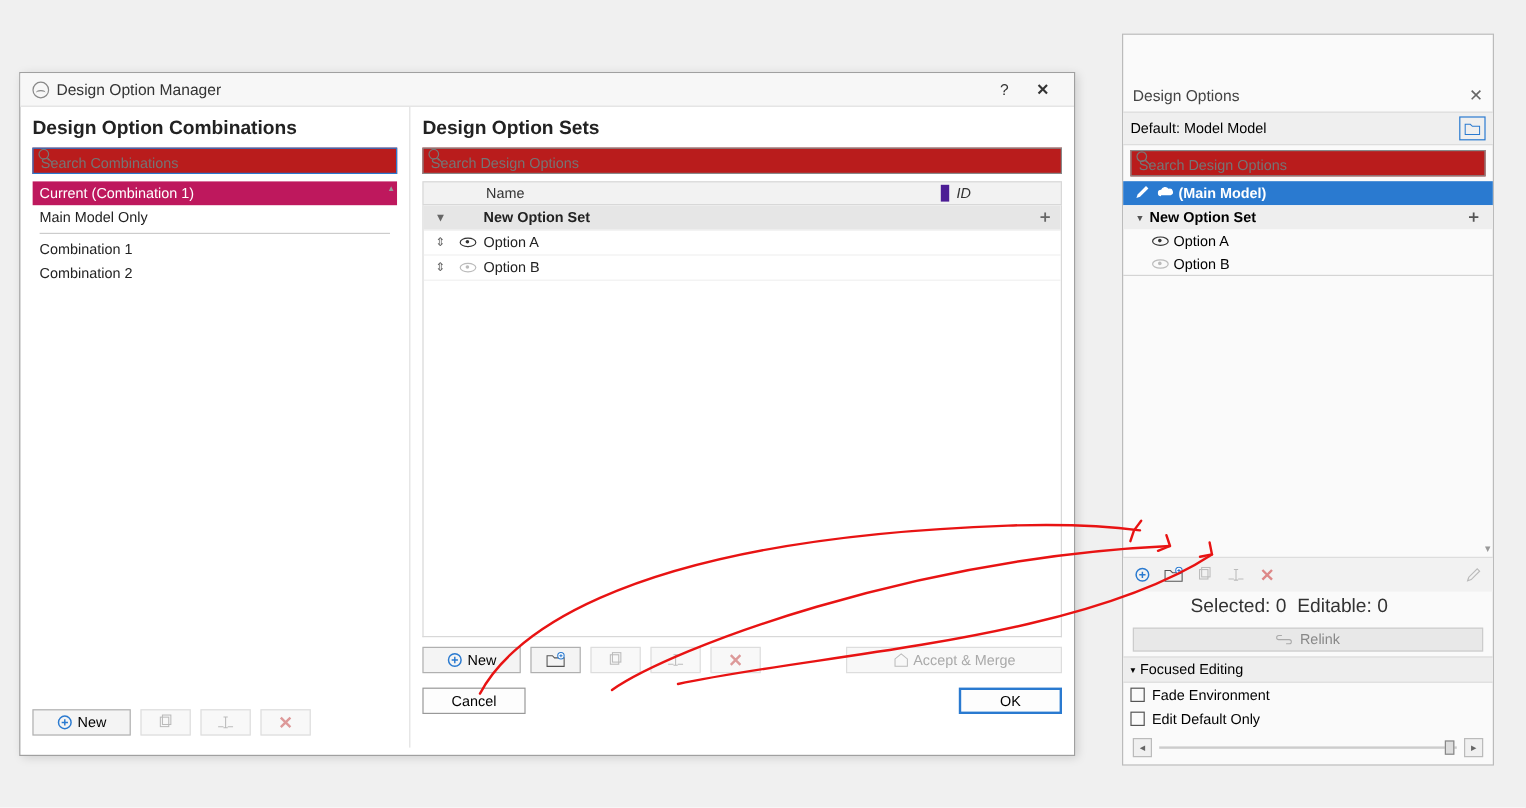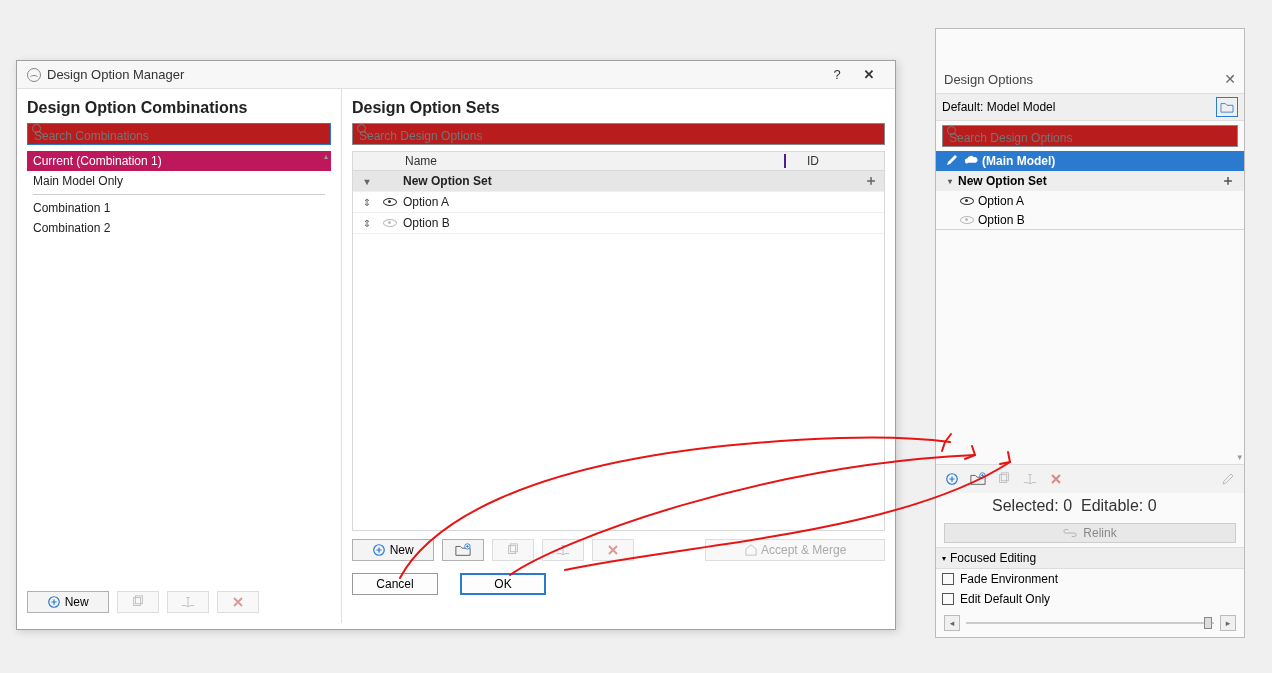--- a/index.html
+++ b/index.html
@@ -33,36 +33,36 @@
   .list-item.selected { background: #be185d; color: #fff; }
   .list-divider { height:1px; background:#ccc; margin:3px 6px; }
 
   .btnrow { display: flex; gap: 8px; padding-top: 8px; }
   .tbtn { height: 22px; border: 1px solid #b0b0b0; background: #f4f4f4; display: inline-flex; align-items: center; justify-content: center; font-size: 12px; cursor: pointer; }
   .tbtn.wide { width: 82px; }
   .tbtn.icon { width: 42px; }
   .tbtn.disabled { color:#aaa; border-color:#ddd; background:#f8f8f8; cursor:default; }
 
   .tablehdr { display:flex; background:#f2f2f2; border:1px solid #d8d8d8; height:20px; font-size:12px; color:#333; align-items:center; margin-top:6px;}
-  .tablehdr .c0{width:46px;} .tablehdr .c1{flex:1; padding-left:6px;} .tablehdr .c2{width:100px; padding-left:21px; border-left:2px solid #4c1d95;}
+  .tablehdr .c0{width:46px;} .tablehdr .c1{flex:1; padding-left:6px;} .tablehdr .c2{width:100px; padding-left:6px; border-left:7px solid #4c1d95;font-style:italic;}
   .treerow { display:flex; align-items:center; height:21px; font-size:12px; color:#222; border-bottom:1px solid #f0f0f0;}
   .treerow.header { background:#e6e6e6; font-weight:600;}
   .treerow .cell0{width:28px; text-align:center; color:#666; font-size:10px;} 
   .treerow .cell1{width:18px; text-align:center;}
   .treerow .cell2{flex:1; padding-left:4px;}
   .treerow .cell3{width:26px; text-align:center; font-size:14px; color:#666;}
 
   .tree-body { border-left:1px solid #d8d8d8; border-right:1px solid #d8d8d8; border-bottom:1px solid #d8d8d8; height:360px; overflow:hidden; position:relative;}
 
   .eye { display:inline-block; width:14px; height:8px; border:1px solid #333; border-radius:50%; position:relative;}
   .eye::after{content:""; position:absolute; width:3px; height:3px; background:#333; border-radius:50%; left:4px; top:1px;}
   .eye.dim { border-color:#bbb;} .eye.dim::after{background:#bbb;}
 
   .right-actions { display:flex; gap:8px; padding-top:8px; }
-  .big-actions { display:flex; justify-content:flex-start; gap:22px; padding-top:12px;}
+  .big-actions { display:flex; justify-content:space-between; gap:22px; padding-top:12px;}
   .stdbtn { width:86px; height:22px; border:1px solid #999; background:#fdfdfd; font-size:12px; cursor:pointer;}
   .stdbtn.primary { border:2px solid #2a7ad0; }
 
   
   .panel { position:absolute; background:#fafafa; border:1px solid #bbb; display:flex; flex-direction:column;}
   .panel-title { display:flex; align-items:center; padding:6px 8px; font-size:13px; color:#444;margin-top:36px;}
   .panel-title .title{flex:1;}
   .panel .row { display:flex; align-items:center; padding:3px 6px; font-size:12px;}
   .panel .defrow { background:#efefef; border-top:1px solid #ddd; border-bottom:1px solid #ddd;}
   .panel .folderbtn { width:22px; height:20px; border:1px solid #2a7ad0; display:flex; align-items:center; justify-content:center;}

